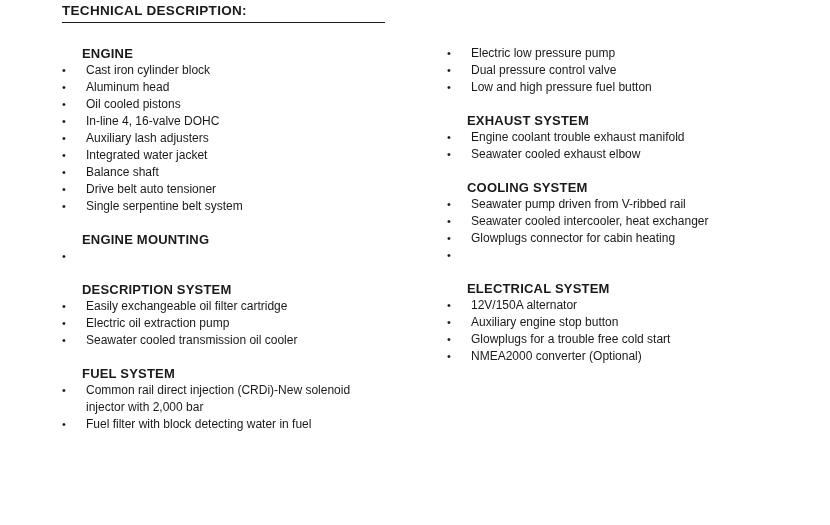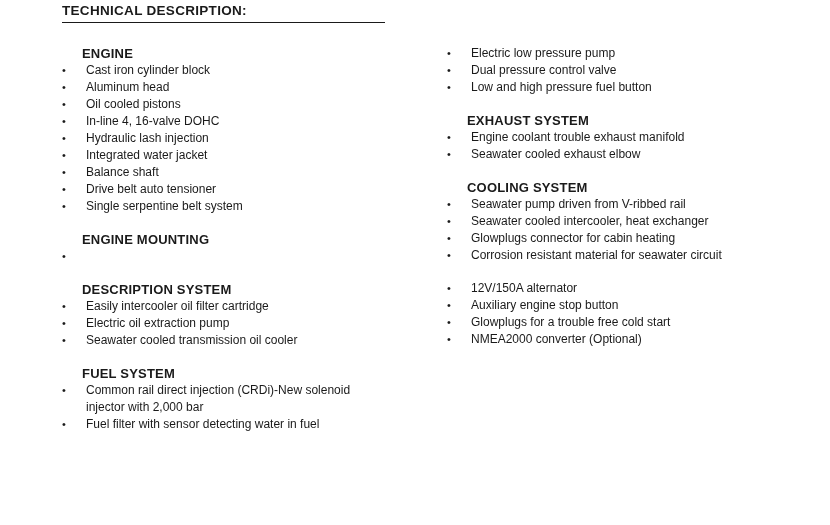--- a/index.html
+++ b/index.html
@@ -90,21 +90,21 @@
             <li>
               <span class="bullet">•</span>
               <span class="item-text">Oil cooled pistons</span>
             </li>
             <li>
               <span class="bullet">•</span>
               <span class="item-text">In-line 4, 16-valve DOHC</span>
             </li>
             <li>
               <span class="bullet">•</span>
-              <span class="item-text">Hydraulic lash injection</span>
+              <span class="item-text">Auxiliary lash adjusters</span>
             </li>
             <li>
               <span class="bullet">•</span>
               <span class="item-text">Integrated water jacket</span>
             </li>
             <li>
               <span class="bullet">•</span>
               <span class="item-text">Balance shaft</span>
             </li>
             <li>
@@ -123,21 +123,21 @@
             <li>
               <span class="bullet">•</span>
             </li>
           </ul>
         </section>
         <section class="block">
           <h2>DESCRIPTION SYSTEM</h2>
           <ul>
             <li>
               <span class="bullet">•</span>
-              <span class="item-text">Easily intercooler oil filter cartridge</span>
+              <span class="item-text">Easily exchangeable oil filter cartridge</span>
             </li>
             <li>
               <span class="bullet">•</span>
               <span class="item-text">Electric oil extraction pump</span>
             </li>
             <li>
               <span class="bullet">•</span>
               <span class="item-text">Seawater cooled transmission oil cooler</span>
             </li>
           </ul>
@@ -145,21 +145,21 @@
         <section class="block">
           <h2>FUEL SYSTEM</h2>
           <ul>
             <li>
               <span class="bullet">•</span>
               <span class="item-text">Common rail direct injection (CRDi)-New solenoid
 injector with 2,000 bar</span>
             </li>
             <li>
               <span class="bullet">•</span>
-              <span class="item-text">Fuel filter with sensor detecting water in fuel</span>
+              <span class="item-text">Fuel filter with block detecting water in fuel</span>
             </li>
           </ul>
         </section>
       </div>
       <div class="col col-2">
         <section class="block">
           <ul>
             <li>
               <span class="bullet">•</span>
               <span class="item-text">Electric low pressure pump</span>
@@ -197,25 +197,25 @@
             <li>
               <span class="bullet">•</span>
               <span class="item-text">Seawater cooled intercooler, heat exchanger</span>
             </li>
             <li>
               <span class="bullet">•</span>
               <span class="item-text">Glowplugs connector for cabin heating</span>
             </li>
             <li>
               <span class="bullet">•</span>
-              <span class="item-text">Corrosion resistant material for seawater circuit</span>
-            </li>
-          </ul>
-        </section>
-        <section class="block">
+            </li>
+          </ul>
+        </section>
+        <section class="block">
+          <h2>ELECTRICAL SYSTEM</h2>
           <ul>
             <li>
               <span class="bullet">•</span>
               <span class="item-text">12V/150A alternator</span>
             </li>
             <li>
               <span class="bullet">•</span>
               <span class="item-text">Auxiliary engine stop button</span>
             </li>
             <li>

